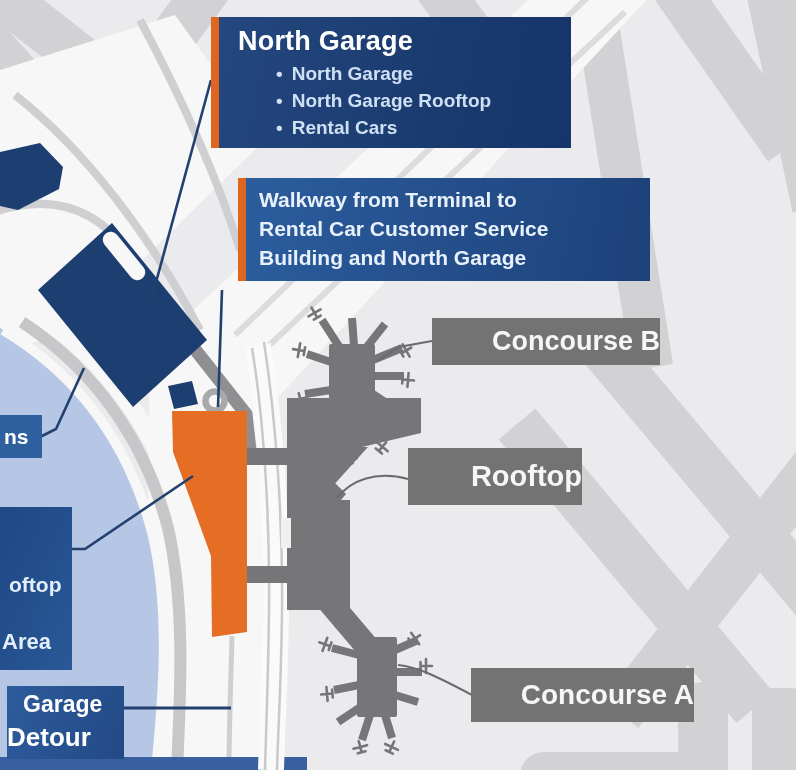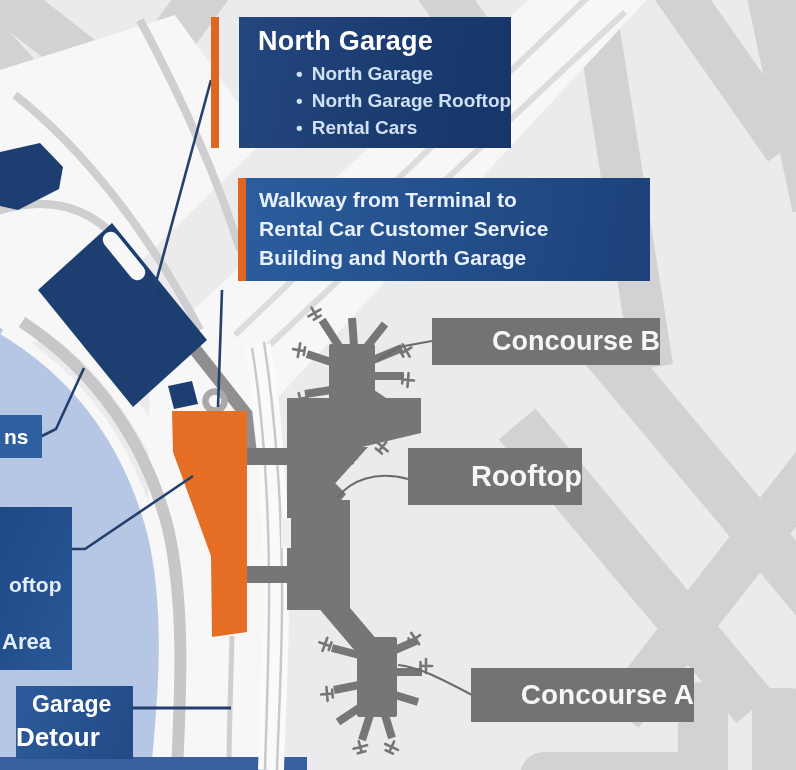--- a/index.html
+++ b/index.html
@@ -7,37 +7,37 @@
     position:relative;width:796px;height:770px;overflow:hidden;
     background:#ebebed;font-family:"Liberation Sans",sans-serif;
   }
   .stage svg{position:absolute;left:0;top:0;}
 
   
   .callout{position:absolute;display:flex;z-index:5;}
   .callout .bar{width:8px;background:#e0661f;flex:0 0 8px;}
   .callout .body{flex:1;color:#fff;}
 
-  .ng{left:211px;top:17px;width:298px;height:131px;gap:20px;}
+  .ng{left:211px;top:17px;width:360px;height:131px;}
   .ng .body{background:linear-gradient(100deg,#24477f 0%,#1b3c70 55%,#16356a 100%);padding:9px 0 0 19px;}
   .ng-title{font-size:27px;font-weight:bold;color:#ffffff;letter-spacing:.2px;}
   .ng-list{margin-top:3px;padding-left:14px;}
   .ng-item{font-size:19px;font-weight:bold;color:#cfe0f4;line-height:27px;white-space:nowrap;margin-left:24px;}
   .ng-item .bullet{margin-right:9px;}
 
   .wk{left:238px;top:178px;width:412px;height:103px;}
   .wk .body{background:linear-gradient(100deg,#2b5d9e 0%,#1d4179 100%);padding:7px 0 0 13px;}
   .wk-line{font-size:21px;font-weight:bold;color:#e8f1fb;line-height:29px;white-space:nowrap;}
 
   .edge-box{position:absolute;z-index:5;color:#fff;font-weight:bold;overflow:hidden;}
   .ns-box{left:0;top:415px;width:42px;height:43px;background:#2e5f9f;font-size:21px;padding:10px 0 0 4px;box-sizing:border-box;}
   .rooftop-box{left:0;top:507px;width:72px;height:163px;background:linear-gradient(115deg,#1d4a85,#2a5796);}
   .rooftop-box .l1{position:absolute;left:9px;top:66px;font-size:21px;color:#e4eefb;}
   .rooftop-box .l2{position:absolute;left:2px;top:122px;font-size:22px;color:#e4eefb;}
-  .detour-box{left:16px;top:686px;width:117px;height:73px;background:linear-gradient(110deg,#2d5b9c,#224a85);}
+  .detour-box{left:7px;top:686px;width:117px;height:73px;background:linear-gradient(110deg,#2d5b9c,#224a85);}
   .detour-box .l1{position:absolute;left:16px;top:5px;font-size:23px;}
   .detour-box .l2{position:absolute;left:0px;top:36px;font-size:26px;}
 
   
   .gray-label{position:absolute;z-index:5;background:#737373;color:#f6f6f6;
     font-weight:bold;text-align:right;}
   .lbl-b{left:432px;top:318px;width:228px;height:47px;font-size:27px;line-height:47px;}
   .lbl-t{left:408px;top:448px;width:174px;height:57px;font-size:29px;line-height:57px;}
   .lbl-a{left:471px;top:668px;width:223px;height:54px;font-size:28px;line-height:54px;}
 </style>

